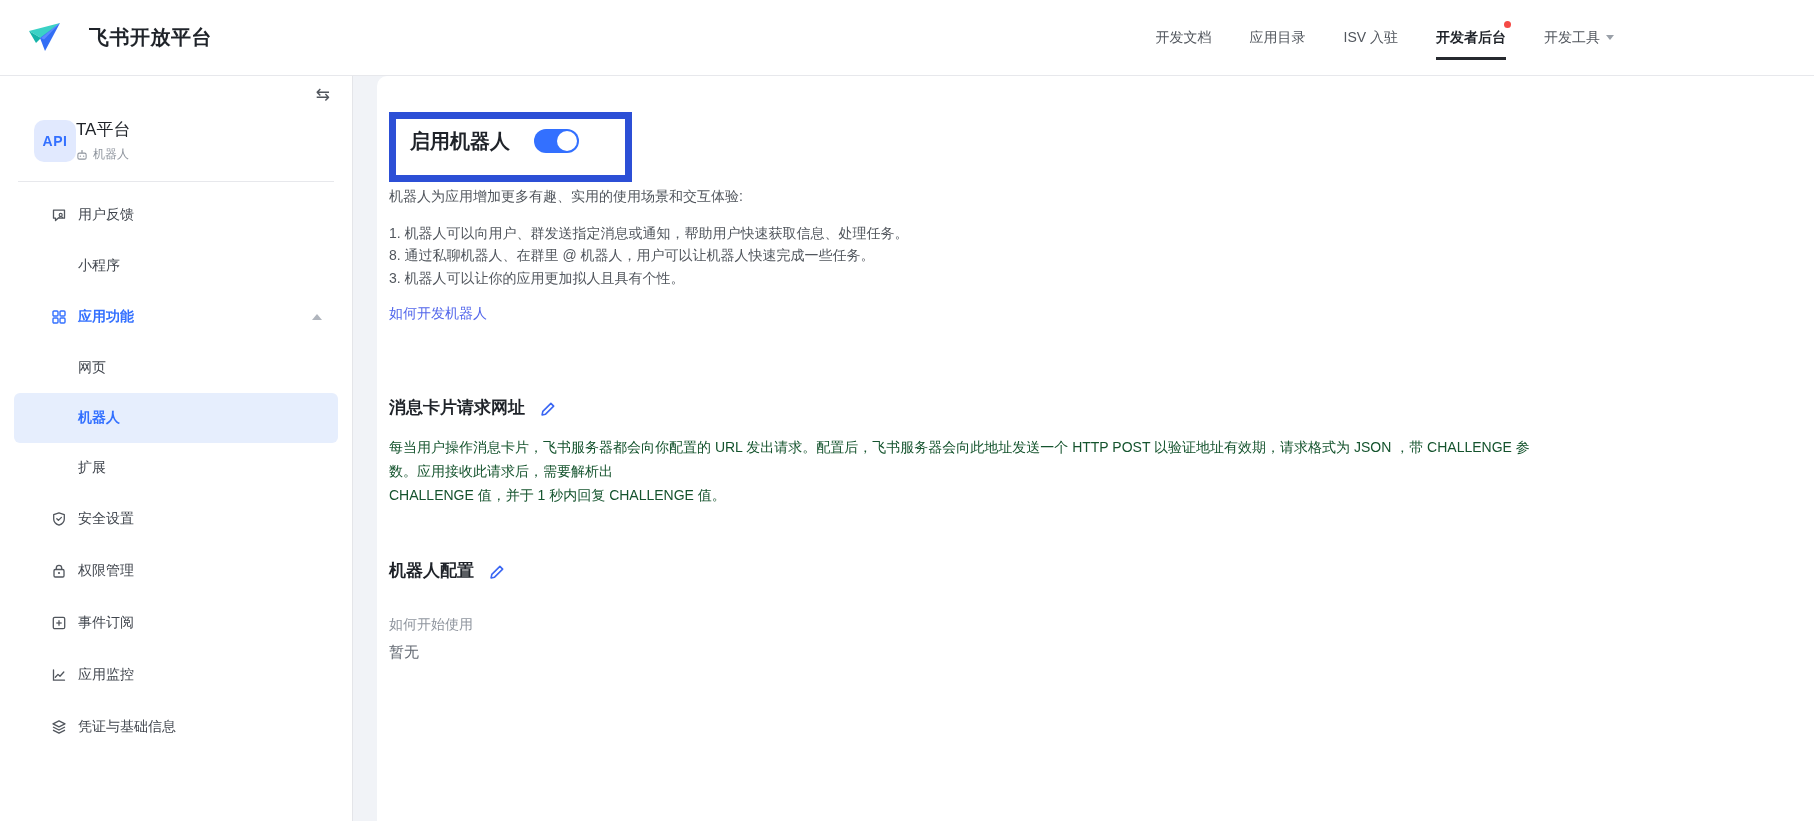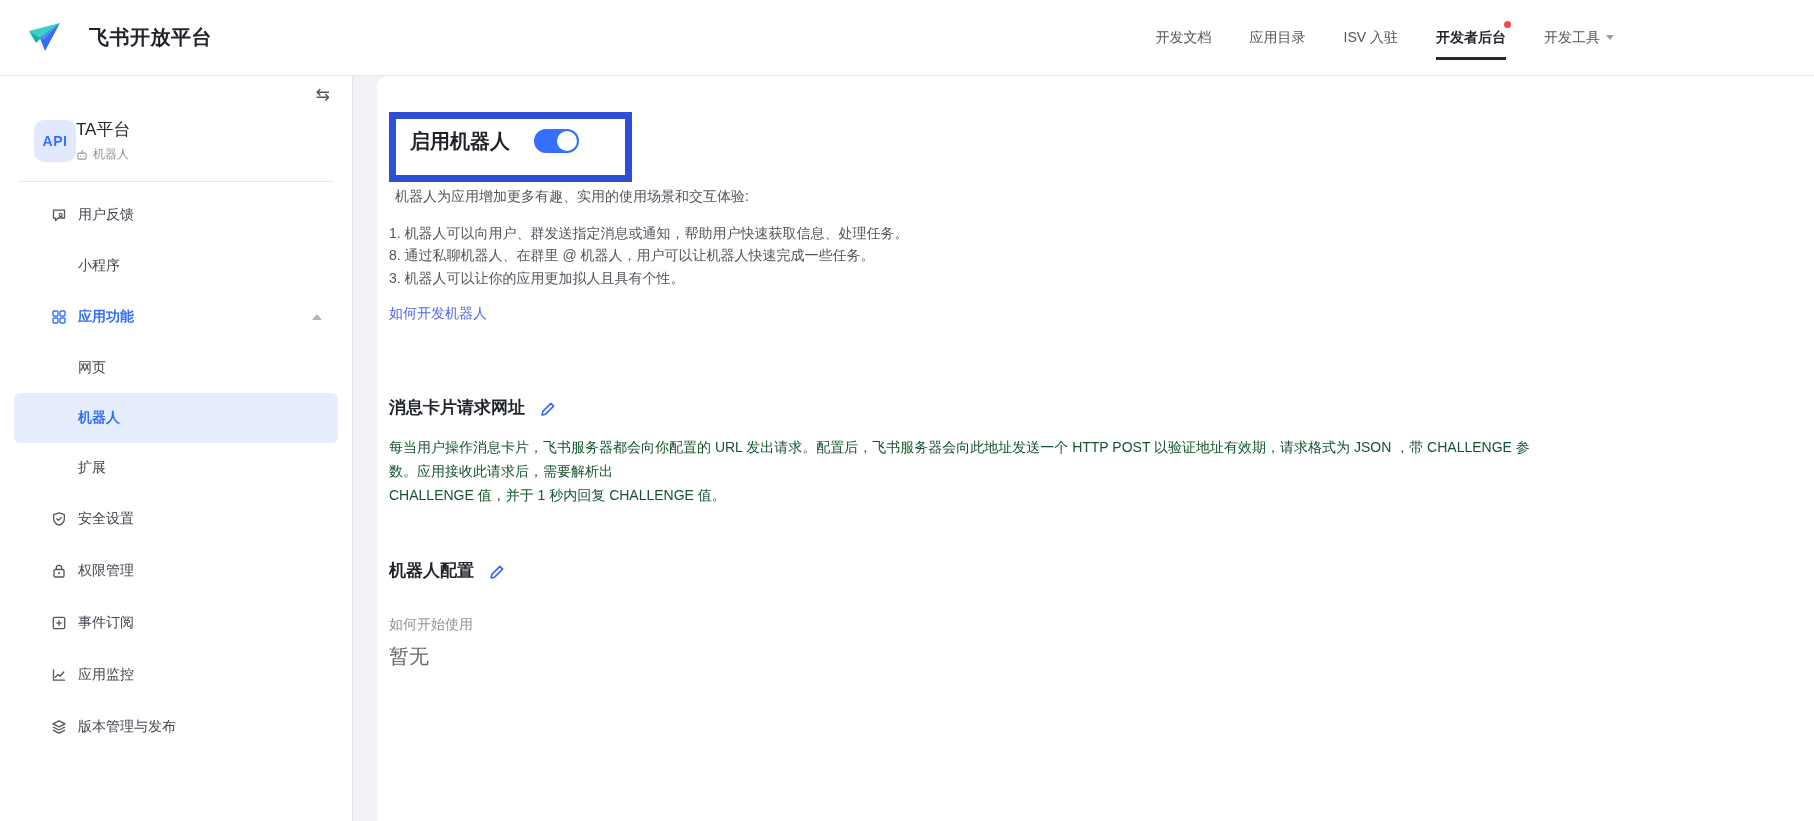--- a/index.html
+++ b/index.html
@@ -53,33 +53,33 @@
   .enable-row { width:243px; height:58px; display:flex; align-items:center; padding-left:21px;
     position:relative; }
   .highlight-box { position:absolute; left:0; top:0; width:243px; height:70px;
     border:7px solid #2c4fd6; pointer-events:none; }
   .enable-title { font-size:20px; font-weight:600; color:#1f2329; white-space:nowrap; }
   .toggle { width:45px; height:24px; border-radius:12px; background:#3370ff; position:relative;
     margin-left:24px; cursor:pointer; flex:none; }
   .toggle-knob { position:absolute; right:2px; top:2px; width:20px; height:20px; border-radius:50%;
     background:#fff; }
 
-  .intro { margin-top:18px; font-size:14px; color:#51565d;margin-left:6px; }
+  .intro { margin-top:18px; font-size:14px; color:#51565d; }
   .points { margin-top:16px; }
   .points div { font-size:14px; color:#51565d; line-height:22.4px; }
   .howto-link { display:inline-block; margin-top:16px; font-size:14px; color:#5266eb; cursor:pointer; }
 
   .section-head { display:flex; align-items:flex-end; gap:14px; }
   .section-title { font-size:17px; font-weight:600; color:#1f2329; }
   .edit-icon { cursor:pointer; position:relative; top:3px; }
   .sec2 { margin-top:73px; }
   .sec-desc { margin-top:16px; font-size:14px; color:#14532d; line-height:24px; max-width:1155px; }
   .sec3 { margin-top:52px; }
   .cfg-hint { margin-top:34px; font-size:14px; color:#8f959e; }
-  .cfg-empty { margin-top:9px; font-size:20px; color:#646a73; }
+  .cfg-empty { margin-top:9px; font-size:15px; color:#646a73; }
 </style>
 </head>
 <body>
 
 <div class="header">
   <div class="logo-wrap">
     <svg width="34" height="31" viewBox="0 0 34 31">
       <polygon points="1,9 32,1 13,16" fill="#3ad1c5"></polygon>
       <polygon points="1,9 13,16 8,21" fill="#15b3a8"></polygon>
       <polygon points="32,1 12,16 17,29" fill="#336ef5"></polygon>
@@ -217,21 +217,21 @@
       </div>
 
       <div class="menu-item">
         <span class="mi-icon">
           <svg width="16" height="16" viewBox="0 0 16 16">
               <path d="M8 1.8 L14 4.8 L8 7.8 L2 4.8 Z" fill="none" stroke="#51565d" stroke-width="1.3" stroke-linejoin="round"></path>
               <path d="M2 8 L8 11 L14 8" fill="none" stroke="#51565d" stroke-width="1.3" stroke-linejoin="round"></path>
               <path d="M2 11.2 L8 14.2 L14 11.2" fill="none" stroke="#51565d" stroke-width="1.3" stroke-linejoin="round"></path>
             </svg>
         </span>
-        <span>版本管理与发布</span>
+        <span>凭证与基础信息</span>
       </div>
     </div>
   </div>
 
   <div class="main">
     <div class="content-card">
 
       <div class="enable-row">
         <div class="highlight-box"></div>
         <span class="enable-title">启用机器人</span>

